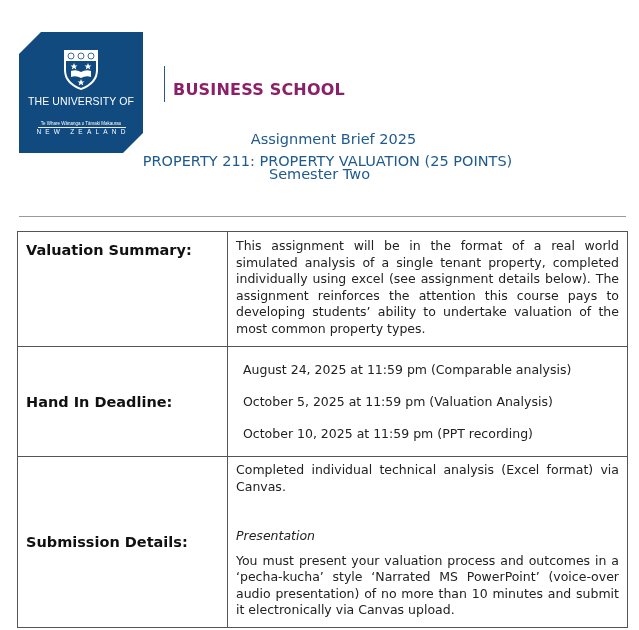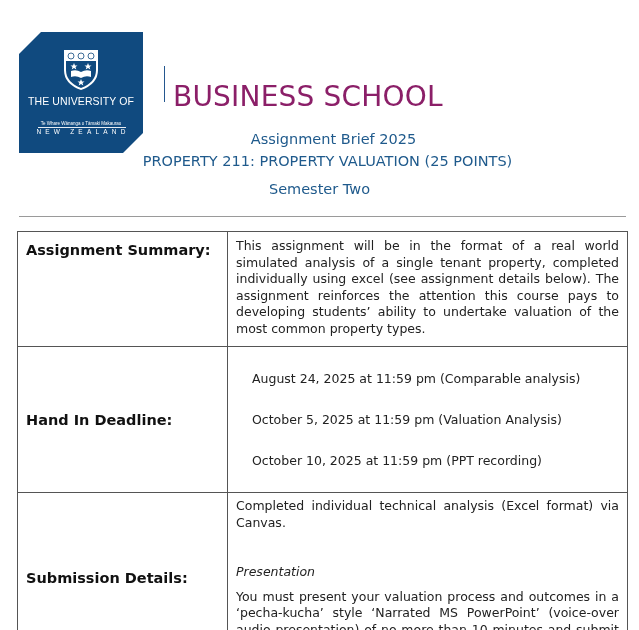--- a/index.html
+++ b/index.html
@@ -6,37 +6,37 @@
     body { width:639px; height:630px; overflow:hidden; position:relative; font-family:"DejaVu Sans", sans-serif; }
     .logo { position:absolute; left:19px; top:0; width:124px; height:121px;margin-top:32px; }
     .logo svg { display:block; }
     .logo-text { position:absolute; left:0; width:124px; text-align:center; color:#fff; font-family:"Liberation Sans", sans-serif; }
     .lt1 { top:63px; font-size:10.5px; letter-spacing:0.1px; }
     .lt2 { top:71px; font-size:17px; font-weight:bold; letter-spacing:0.3px; }
     .lt3 { top:89px; font-size:4.5px; letter-spacing:0; }
     .lt4 { top:96px; font-size:6.5px; letter-spacing:4.2px; padding-left:4px; box-sizing:border-box; }
     .nz-rule { position:absolute; left:19px; width:88px; top:95px; height:1px; background:#fff; opacity:.9; }
     .vbar { position:absolute; left:164px; top:66px; width:1px; height:36px; background:#24578f; }
-    .school { position:absolute; left:173px; top:80px; font-size:28px; font-weight:normal; color:#8b1f68; font-family:"DejaVu Sans", sans-serif; letter-spacing:0.2px; }
+    .school { position:absolute; left:173px; top:80px; font-size:16px; font-weight:bold; color:#8b1f68; font-family:"DejaVu Sans", sans-serif; letter-spacing:0.2px; }
     .title-block { position:absolute; left:0; width:639px; text-align:center; color:#1f5a8c; font-size:14.5px; font-family:"DejaVu Sans", sans-serif; }
     .t1 { top:131px;margin-left:14px; }
     .t2 { top:153px;padding-left:8px; }
-    .t3 { top:181px; }
+    .t3 { top:166px; }
     .hr { position:absolute; left:19px; width:607px; top:216px; height:1px; background:#9a9a9a; }
     table.info { position:absolute; left:17px; top:231px; width:611px; border-collapse:collapse; }
     table.info td { border:1px solid #555; vertical-align:top; }
     td.label { width:193px; padding:4px 8px; font-weight:bold; font-size:14.5px; color:#111; }
     td.value { padding:4px 8px; font-size:12.5px; color:#222; line-height:16.5px; text-align:justify; }
     .lab-mid { vertical-align:middle !important;margin-top:40px; }
     .row1 td { height:25px; }
     .row1 td.value { padding-top:6px; }
     .row1 td.label { padding-top:5px; }
     .row2 td.label { padding-top:10px; }
     .row2 td.value { padding-top:6px; padding-bottom:9px; }
-    .row3 td.value p { margin:16px; line-height:25px; }
+    .row3 td.value p { margin:7px; line-height:25px; }
     .row3 td.value { padding-top:3px; padding-bottom:3px; }
     .row4 td.value { padding-top:5px; padding-bottom:8px; }
     .row4 p { margin:0; }
     .gap { height:33px; }
     .pres { margin-top:0 !important; margin-bottom:8px !important;font-style:italic; }
   </style>
 </head>
 <body>
 
 <div class="logo">
@@ -65,21 +65,21 @@
 
 <div class="title-block t1">Assignment Brief 2025</div>
 <div class="title-block t2">PROPERTY 211: PROPERTY VALUATION (25 POINTS)</div>
 <div class="title-block t3">Semester Two</div>
 
 <div class="hr"></div>
 
 <table class="info">
   <tbody>
   <tr class="row2">
-    <td class="label">Assignment Summary:</td>
+    <td class="label">Valuation Summary:</td>
     <td class="value">This assignment will be in the format of a real world simulated analysis of a single tenant property, completed individually using excel (see assignment details below). The assignment reinforces the attention this course pays to developing students’ ability to undertake valuation of the most common property types.</td>
   </tr>
   <tr class="row3">
     <td class="label lab-mid">Hand In Deadline:</td>
     <td class="value">
       <p>August 24, 2025 at 11:59 pm (Comparable analysis)</p>
       <p>October 5, 2025 at 11:59 pm (Valuation Analysis)</p>
       <p>October 10, 2025 at 11:59 pm (PPT recording)</p>
     </td>
   </tr>

